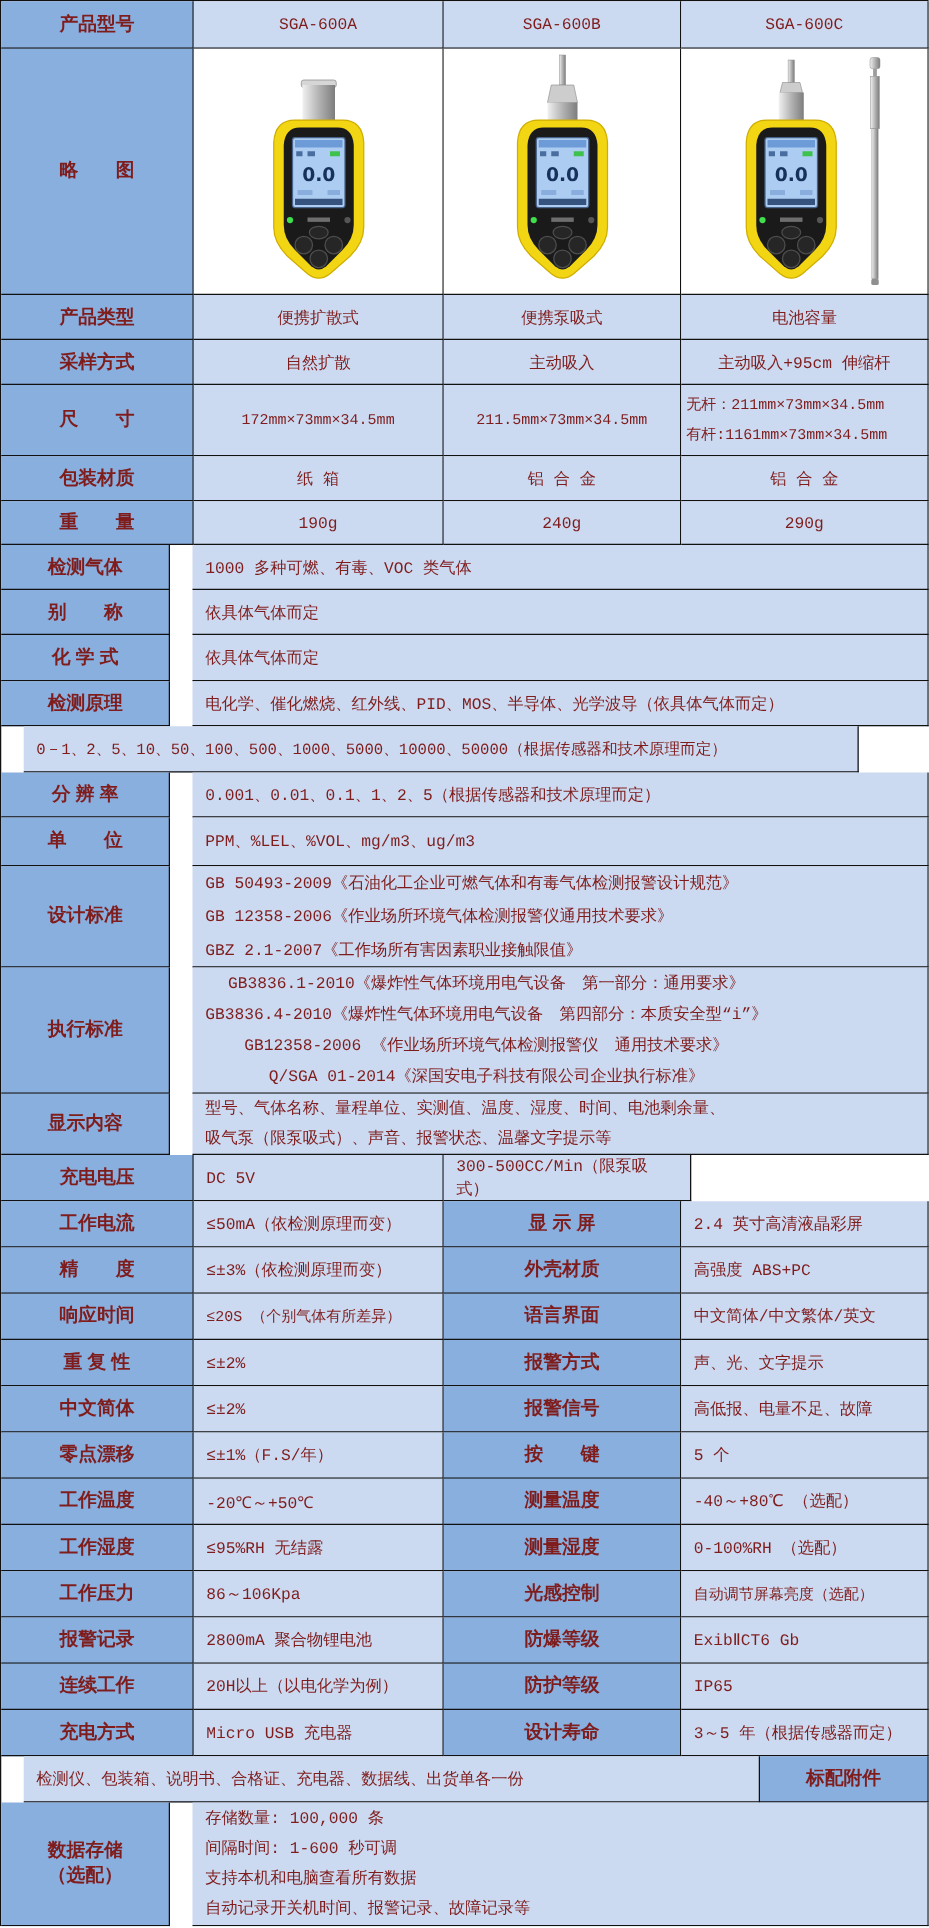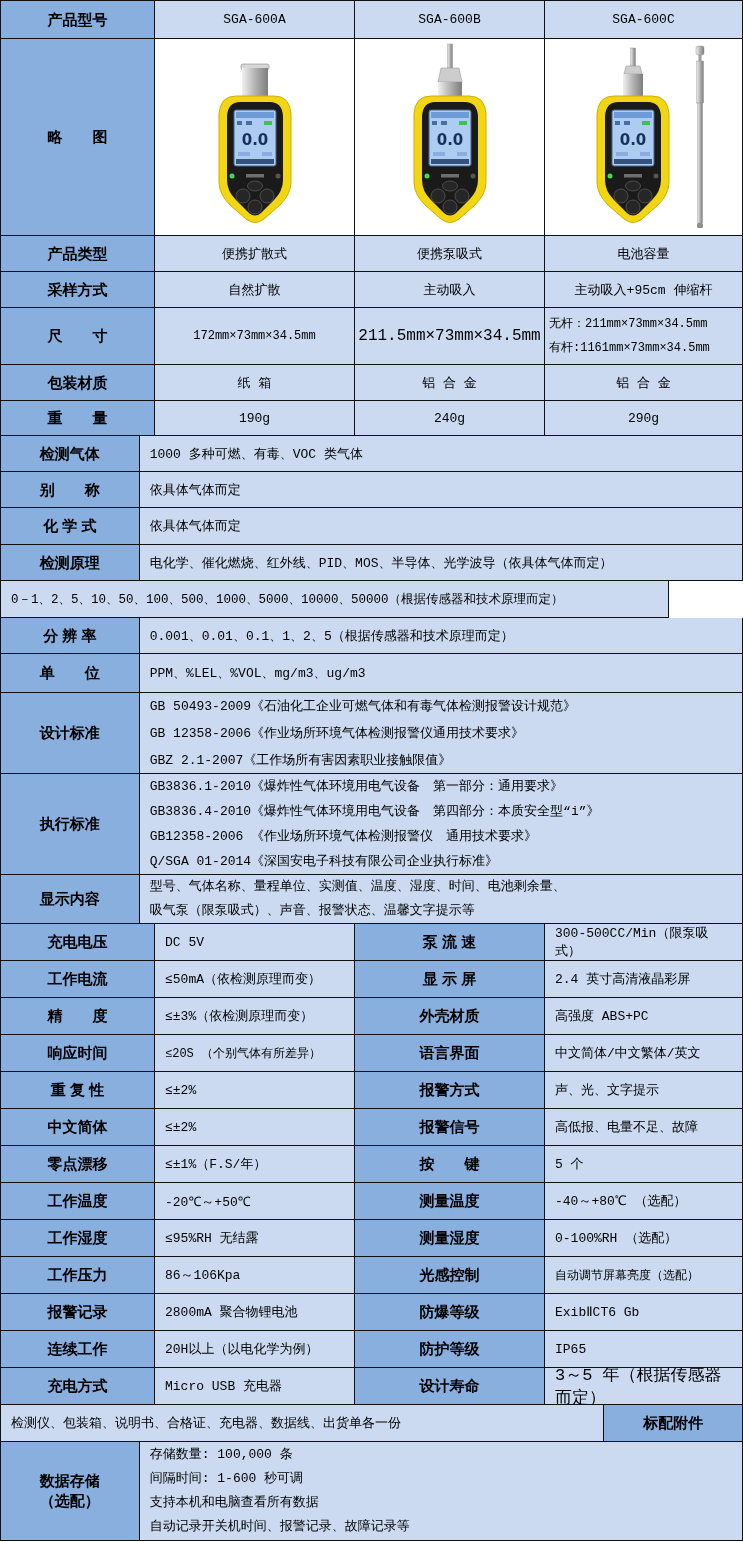--- a/index.html
+++ b/index.html
@@ -1,33 +1,33 @@
 <!DOCTYPE html>
 <html><head>
 <meta charset="utf-8">
 <style>
   html,body{margin:0;padding:0;background:#fff;}
-  .page{width:743px;font-family:"Liberation Sans","DejaVu Sans",sans-serif;color:#000000;}
+  .page{width:743px;font-family:"Liberation Sans","DejaVu Sans",sans-serif;color:#7f1d1d;}
   .tbl{border-top:1px solid #111;border-left:1px solid #111;}
   .row{display:flex;}
   .cell{box-sizing:border-box;border-right:1px solid #111;border-bottom:1px solid #111;
         display:flex;align-items:center;overflow:hidden;}
   .c1{width:154px;}
   .c2{width:200px;}
   .c3{width:190px;}
   .c4{width:198px;}
-  .cfull{width:668px;}
+  .cfull{width:668px;margin-left:18px;}
   .label{background:#89afdf;font-weight:bold;font-size:15px;justify-content:center;
          text-align:center;white-space:pre-line;line-height:20px;}
   .value{background:#cbdaf1;font-size:13px;padding:2px 10px;
          font-family:"Liberation Mono","DejaVu Sans Mono",monospace;white-space:pre-line;}
   .center{justify-content:center;text-align:center;padding:2px 4px;}
   .white{background:#ffffff;justify-content:center;}
   .lh27{line-height:27px;}
-  .lh25{line-height:25px;}
+  .lh25{line-height:25px;text-align:center;}
   .lh24{line-height:24px;}
   .scr-val{font:bold 15px "DejaVu Sans",sans-serif;fill:#16325c;}
 </style>
 </head>
 <body>
 
 <div class="page">
 <div class="tbl">
 
   <div class="row" style="height:38px">
@@ -151,21 +151,21 @@
   </div>
   <div class="row" style="height:36px">
     <div class="cell label c1">采样方式</div>
     <div class="cell value center c2">自然扩散</div>
     <div class="cell value center c3">主动吸入</div>
     <div class="cell value center c4">主动吸入+95cm 伸缩杆</div>
   </div>
   <div class="row" style="height:57px">
     <div class="cell label c1">尺　　寸</div>
     <div class="cell value center c2" style="font-size:12px">172mm×73mm×34.5mm</div>
-    <div class="cell value center c3" style="font-size:16px">211.5mm×73mm×34.5mm</div>
+    <div class="cell value center c3" style="font-size:12px">211.5mm×73mm×34.5mm</div>
     <div class="cell value c4 lh24" style="font-size:12px;padding:2px 4px">无杆：211mm×73mm×34.5mm
 有杆:1161mm×73mm×34.5mm</div>
   </div>
   <div class="row" style="height:36px">
     <div class="cell label c1">包装材质</div>
     <div class="cell value center c2">纸 箱</div>
     <div class="cell value center c3">铝 合 金</div>
     <div class="cell value center c4">铝 合 金</div>
   </div>
   <div class="row" style="height:35px">
@@ -217,21 +217,20 @@
   </div>
   <div class="row" style="height:49px">
     <div class="cell label c1">显示内容</div>
     <div class="cell value cfull lh24">型号、气体名称、量程单位、实测值、温度、湿度、时间、电池剩余量、
 吸气泵（限泵吸式）、声音、报警状态、温馨文字提示等</div>
   </div>
 
   <div class="row" style="height:37px">
     <div class="cell label c1">充电电压</div>
     <div class="cell value c2">DC 5V</div>
-    <div class="cell label c3">泵 流 速</div>
     <div class="cell value c4">300-500CC/Min（限泵吸式）</div>
   </div>
   <div class="row" style="height:37px">
     <div class="cell label c1">工作电流</div>
     <div class="cell value c2">≤50mA（依检测原理而变）</div>
     <div class="cell label c3">显 示 屏</div>
     <div class="cell value c4">2.4 英寸高清液晶彩屏</div>
   </div>
   <div class="row" style="height:37px">
     <div class="cell label c1">精　　度</div>
@@ -290,21 +289,21 @@
   <div class="row" style="height:37px">
     <div class="cell label c1">连续工作</div>
     <div class="cell value c2">20H以上（以电化学为例）</div>
     <div class="cell label c3">防护等级</div>
     <div class="cell value c4">IP65</div>
   </div>
   <div class="row" style="height:37px">
     <div class="cell label c1">充电方式</div>
     <div class="cell value c2">Micro USB 充电器</div>
     <div class="cell label c3">设计寿命</div>
-    <div class="cell value c4" style="font-size:17px">3～5 年（根据传感器而定）</div>
+    <div class="cell value c4" style="font-size:13px">3～5 年（根据传感器而定）</div>
   </div>
 
   <div class="row" style="height:37px">
     <div class="cell value cfull">检测仪、包装箱、说明书、合格证、充电器、数据线、出货单各一份</div>
     <div class="cell label c1">标配附件</div>
   </div>
   <div class="row" style="height:99px">
     <div class="cell label c1">数据存储
 （选配）</div>
     <div class="cell value cfull lh24">存储数量: 100,000 条

